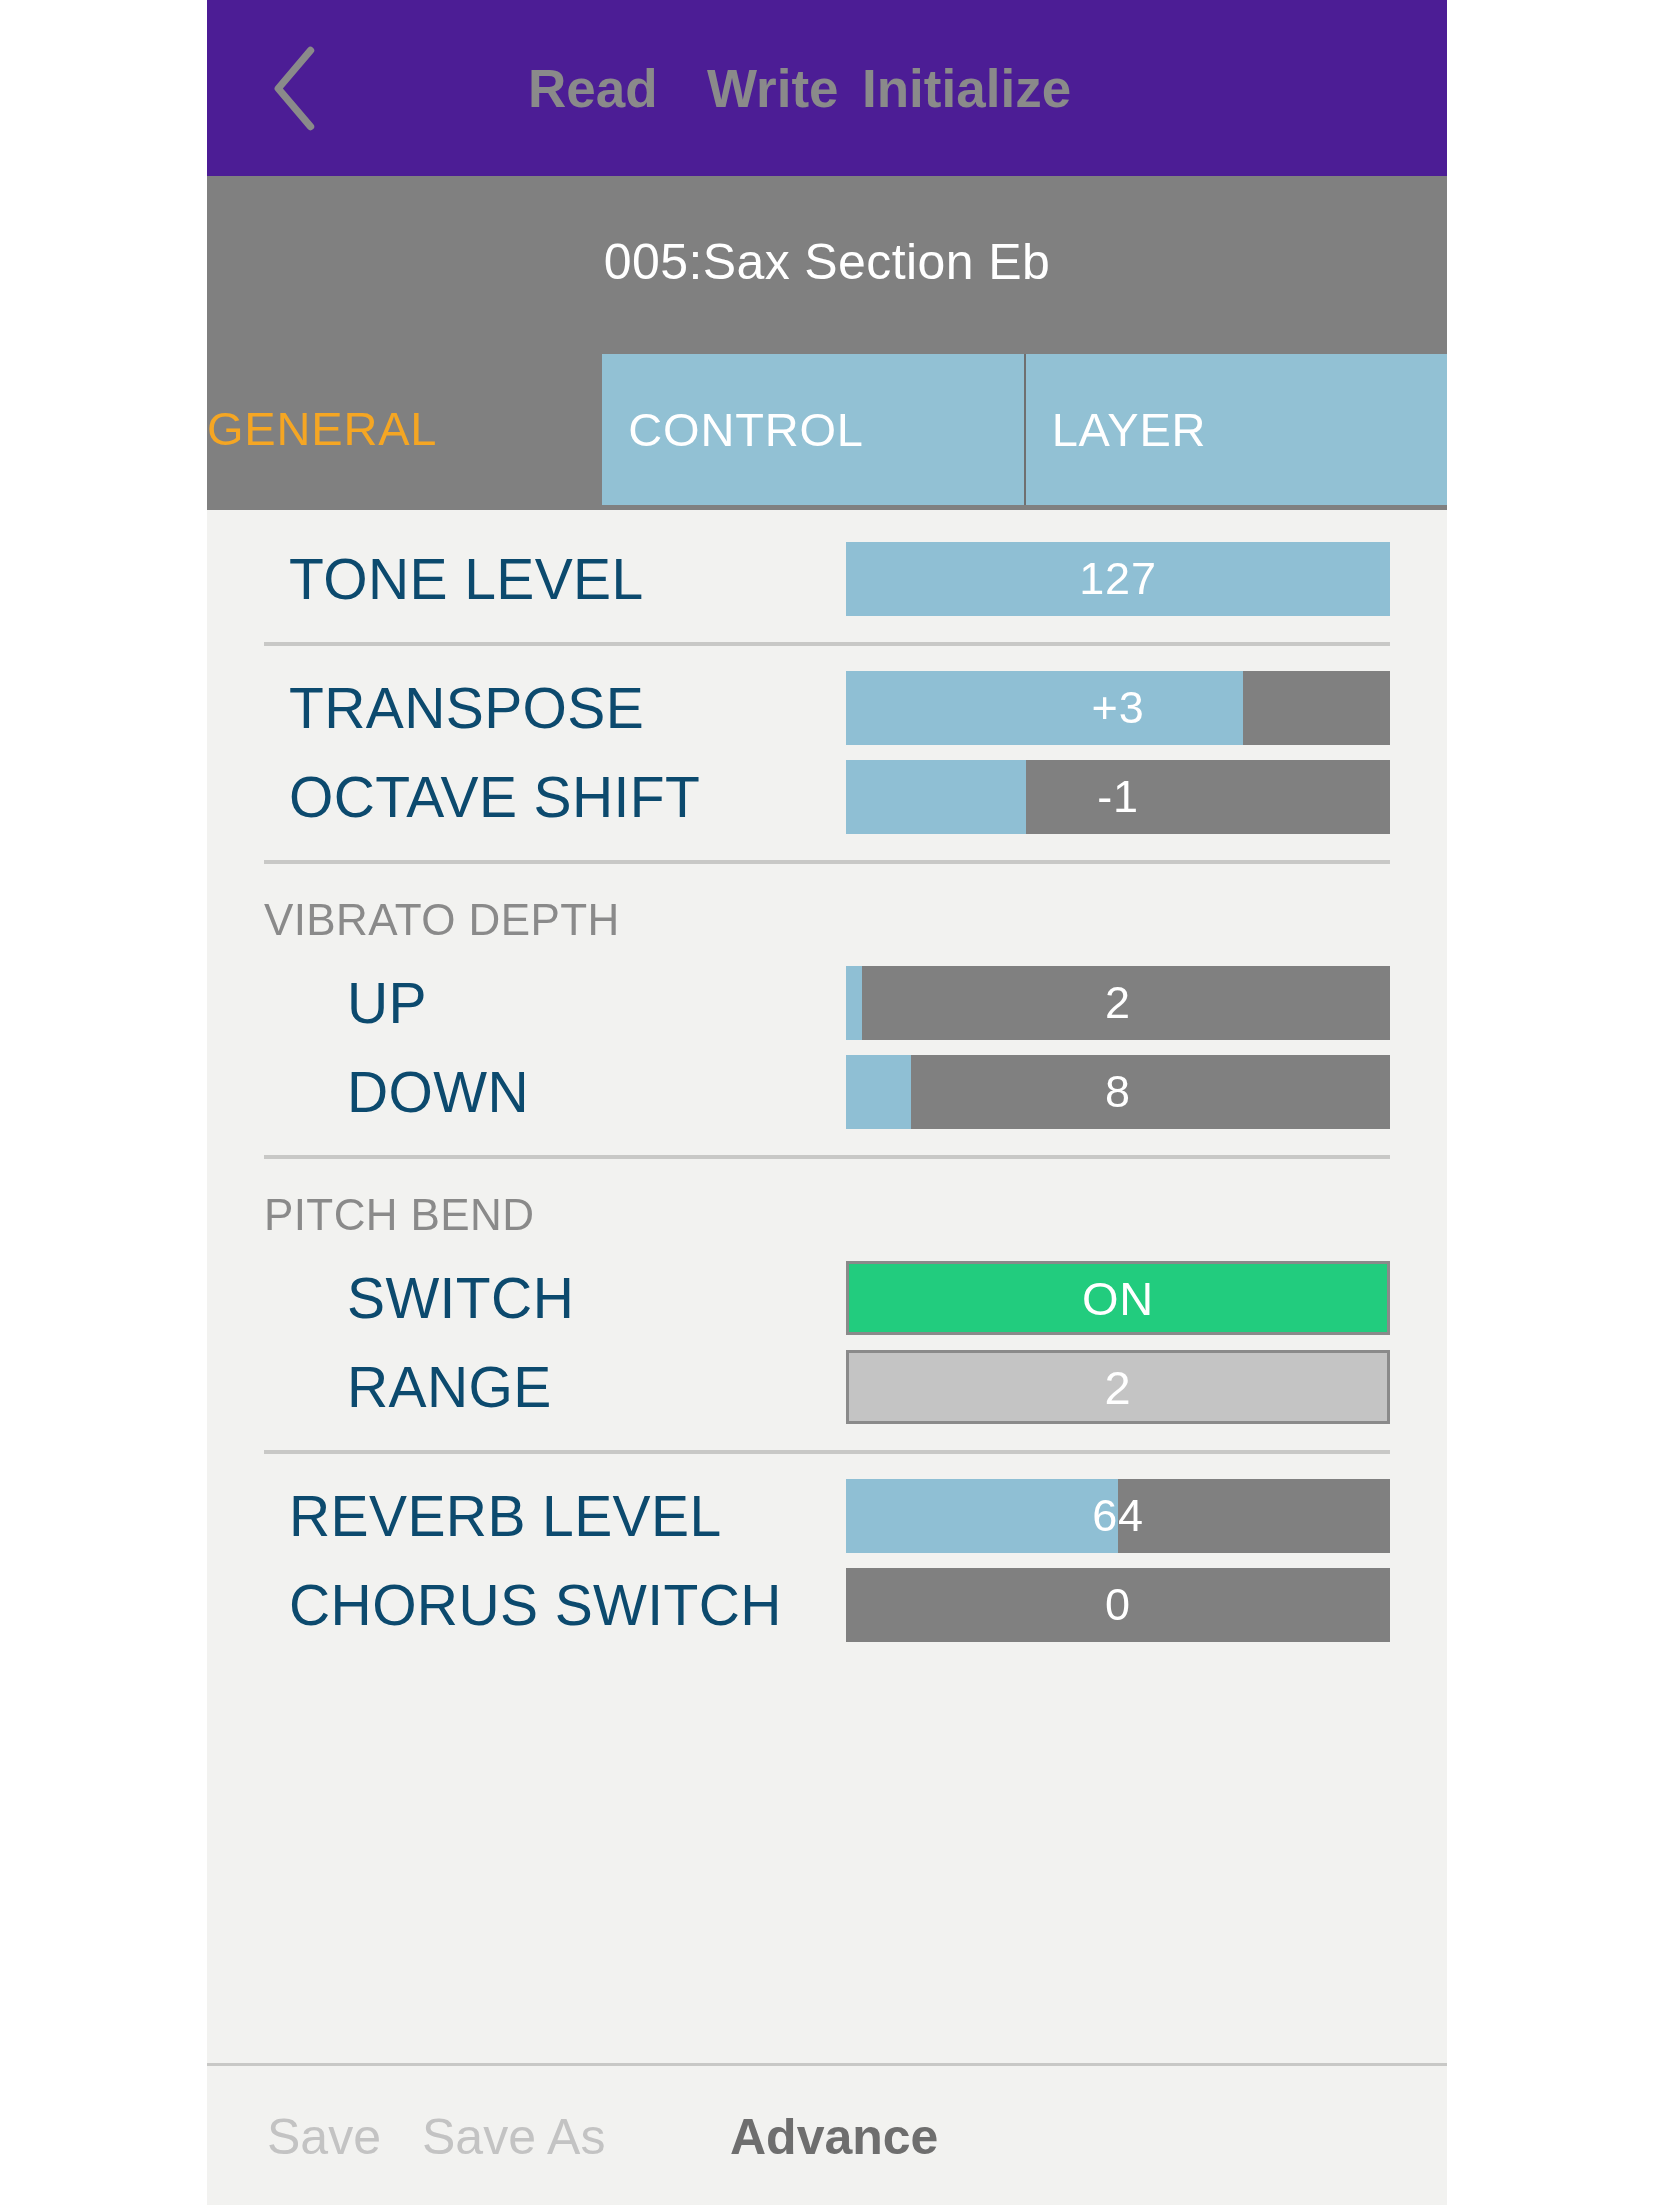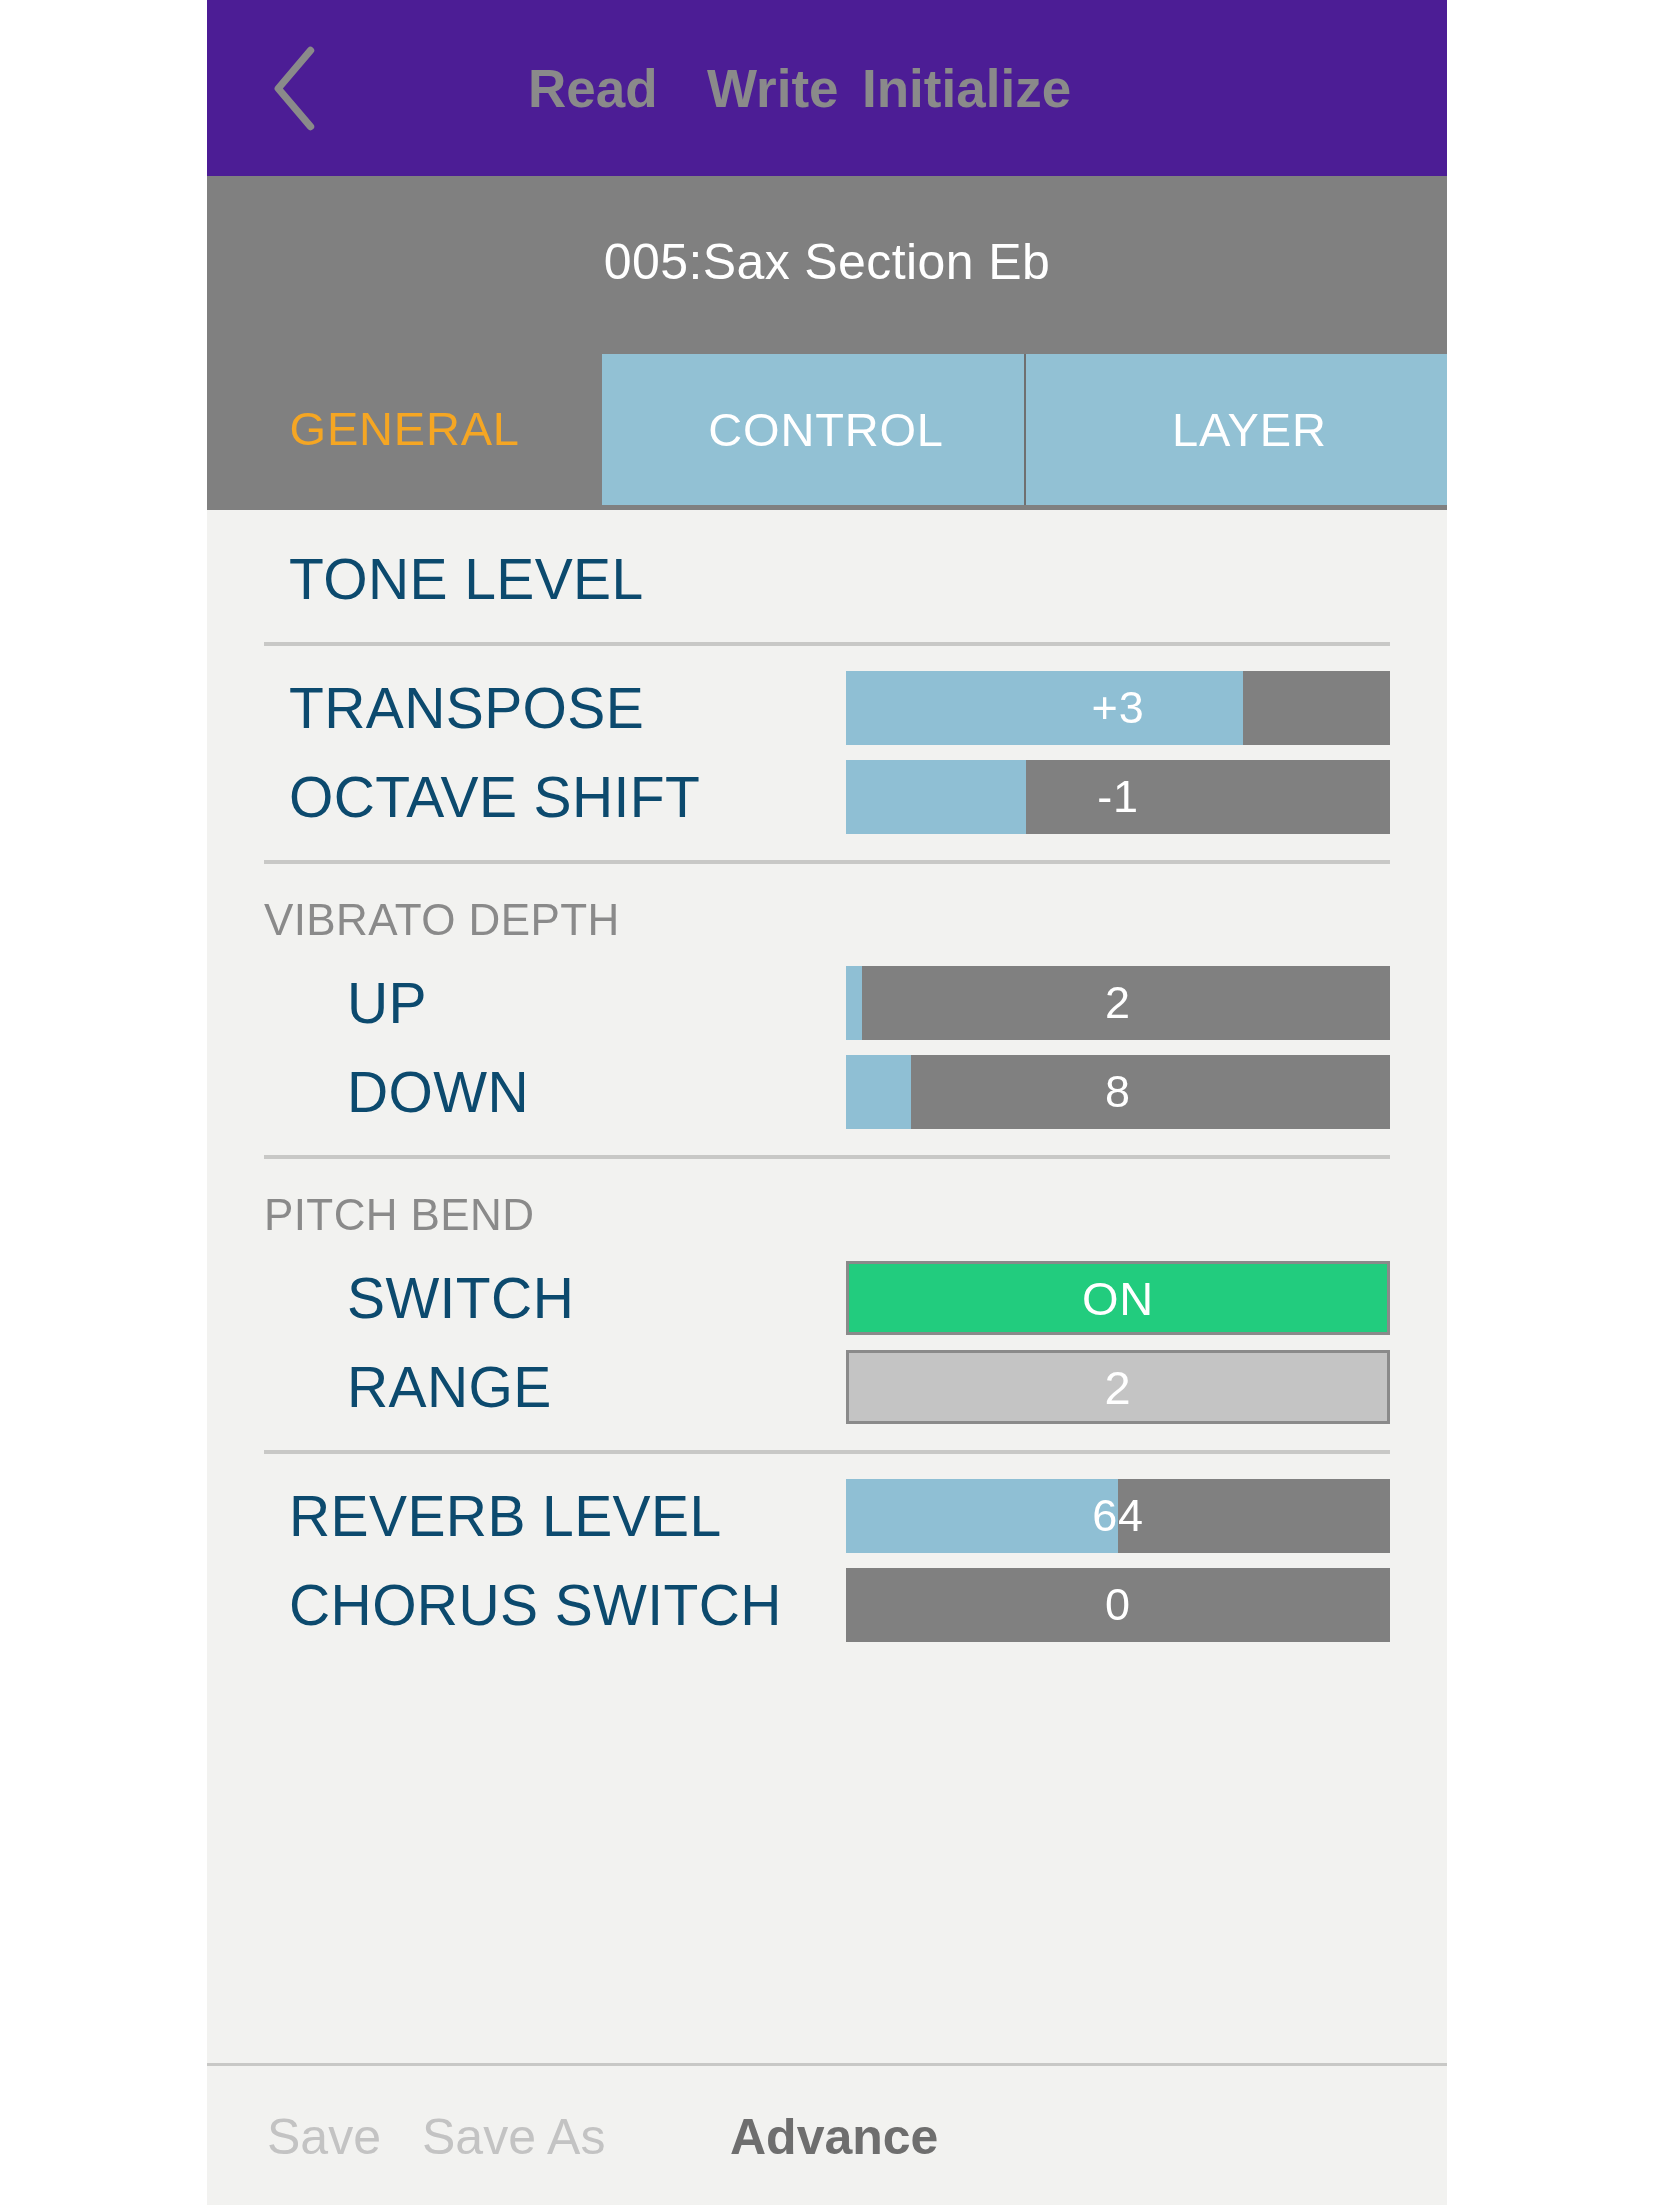--- a/index.html
+++ b/index.html
@@ -50,21 +50,21 @@
     letter-spacing:0.4px; white-space:nowrap;
   }
 
   
   .tabbar {
     flex:0 0 163px; height:163px;
     background:#808080;
     display:flex; align-items:stretch;
   }
   .tab {
-    flex:1 1 0; display:flex; align-items:center; justify-content:center;
+    flex:1 1 0; display:flex; align-items:center; justify-content:flex-start;
     font-size:47px; letter-spacing:0.8px;
   }
   .tab.active {
     background:#808080; color:#F5A623;
   }
   .tab.inactive {
     background:#92C1D4; color:#ffffff;
     margin:6.5px 0 4.8px 0;
     border-left:2.4px solid #6F6F6F;
     padding-left:26px;
@@ -183,20 +183,24 @@
       <span>LAYER</span>
     </div>
   </div>
 
   <div class="body">
 
     <div class="spacer"></div>
 
     <div class="row row-tall">
       <div class="row-label">TONE LEVEL</div>
+      <div class="slider">
+        <div class="slider-fill" style="width: 100%;"></div>
+        <div class="slider-val">127</div>
+      </div>
     </div>
 
     <div class="spacer"></div>
     <div class="divider"></div>
     <div class="spacer"></div>
 
     <div class="row row-tall">
       <div class="row-label">TRANSPOSE</div>
       <div class="slider">
         <div class="slider-fill" style="width: 73%;"></div>

